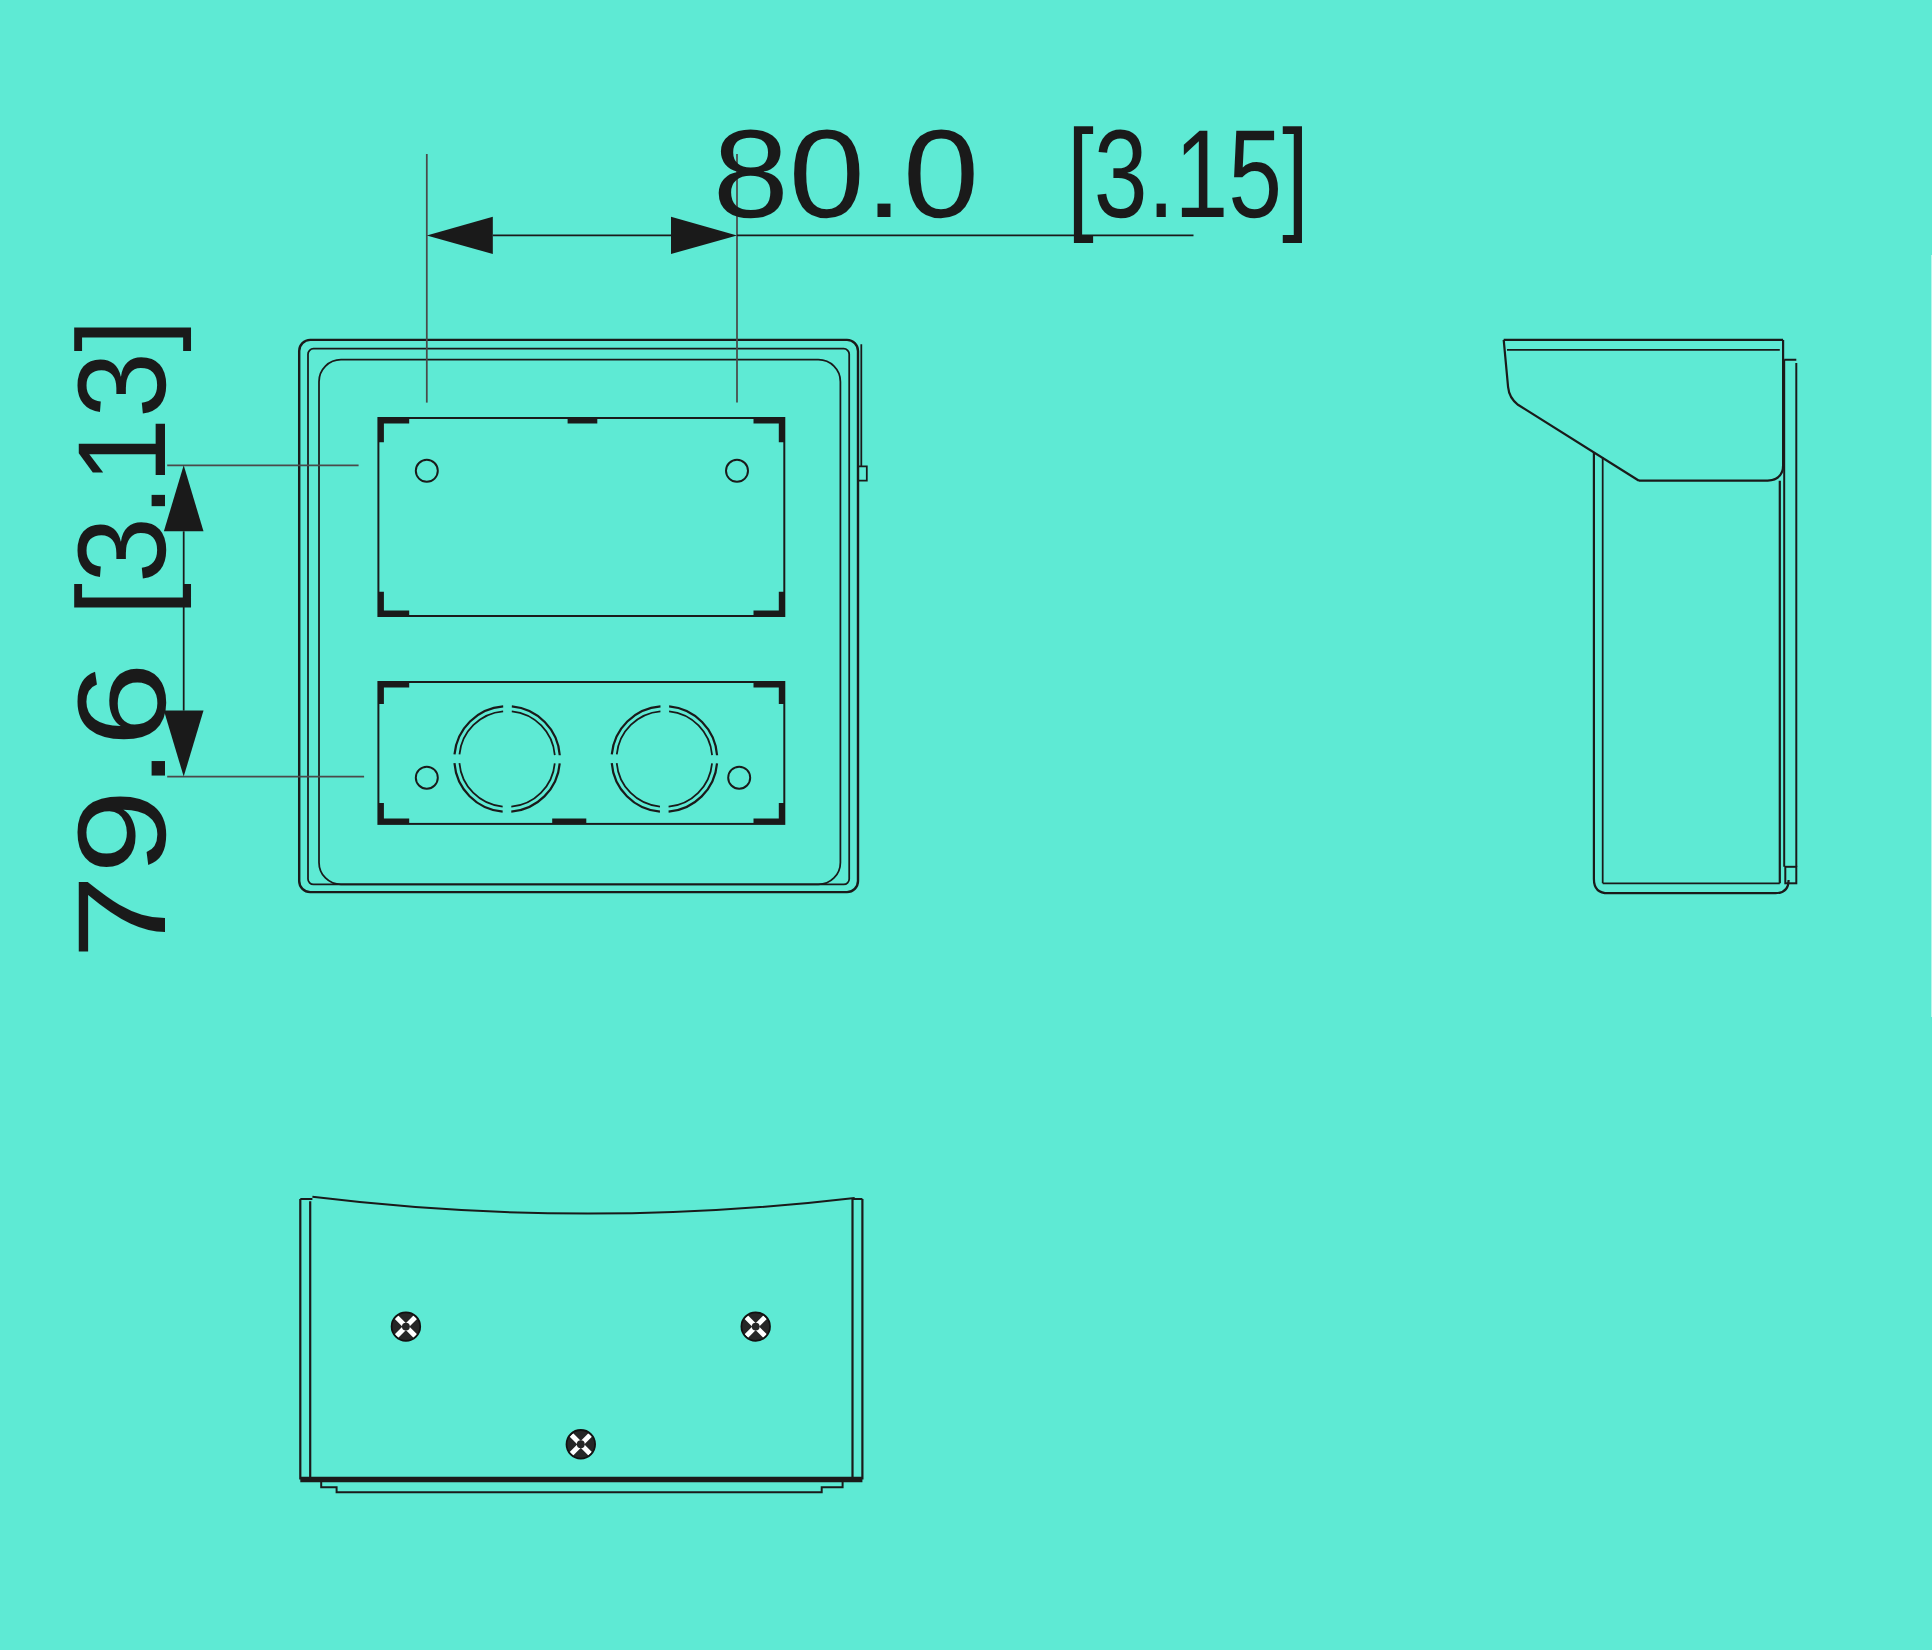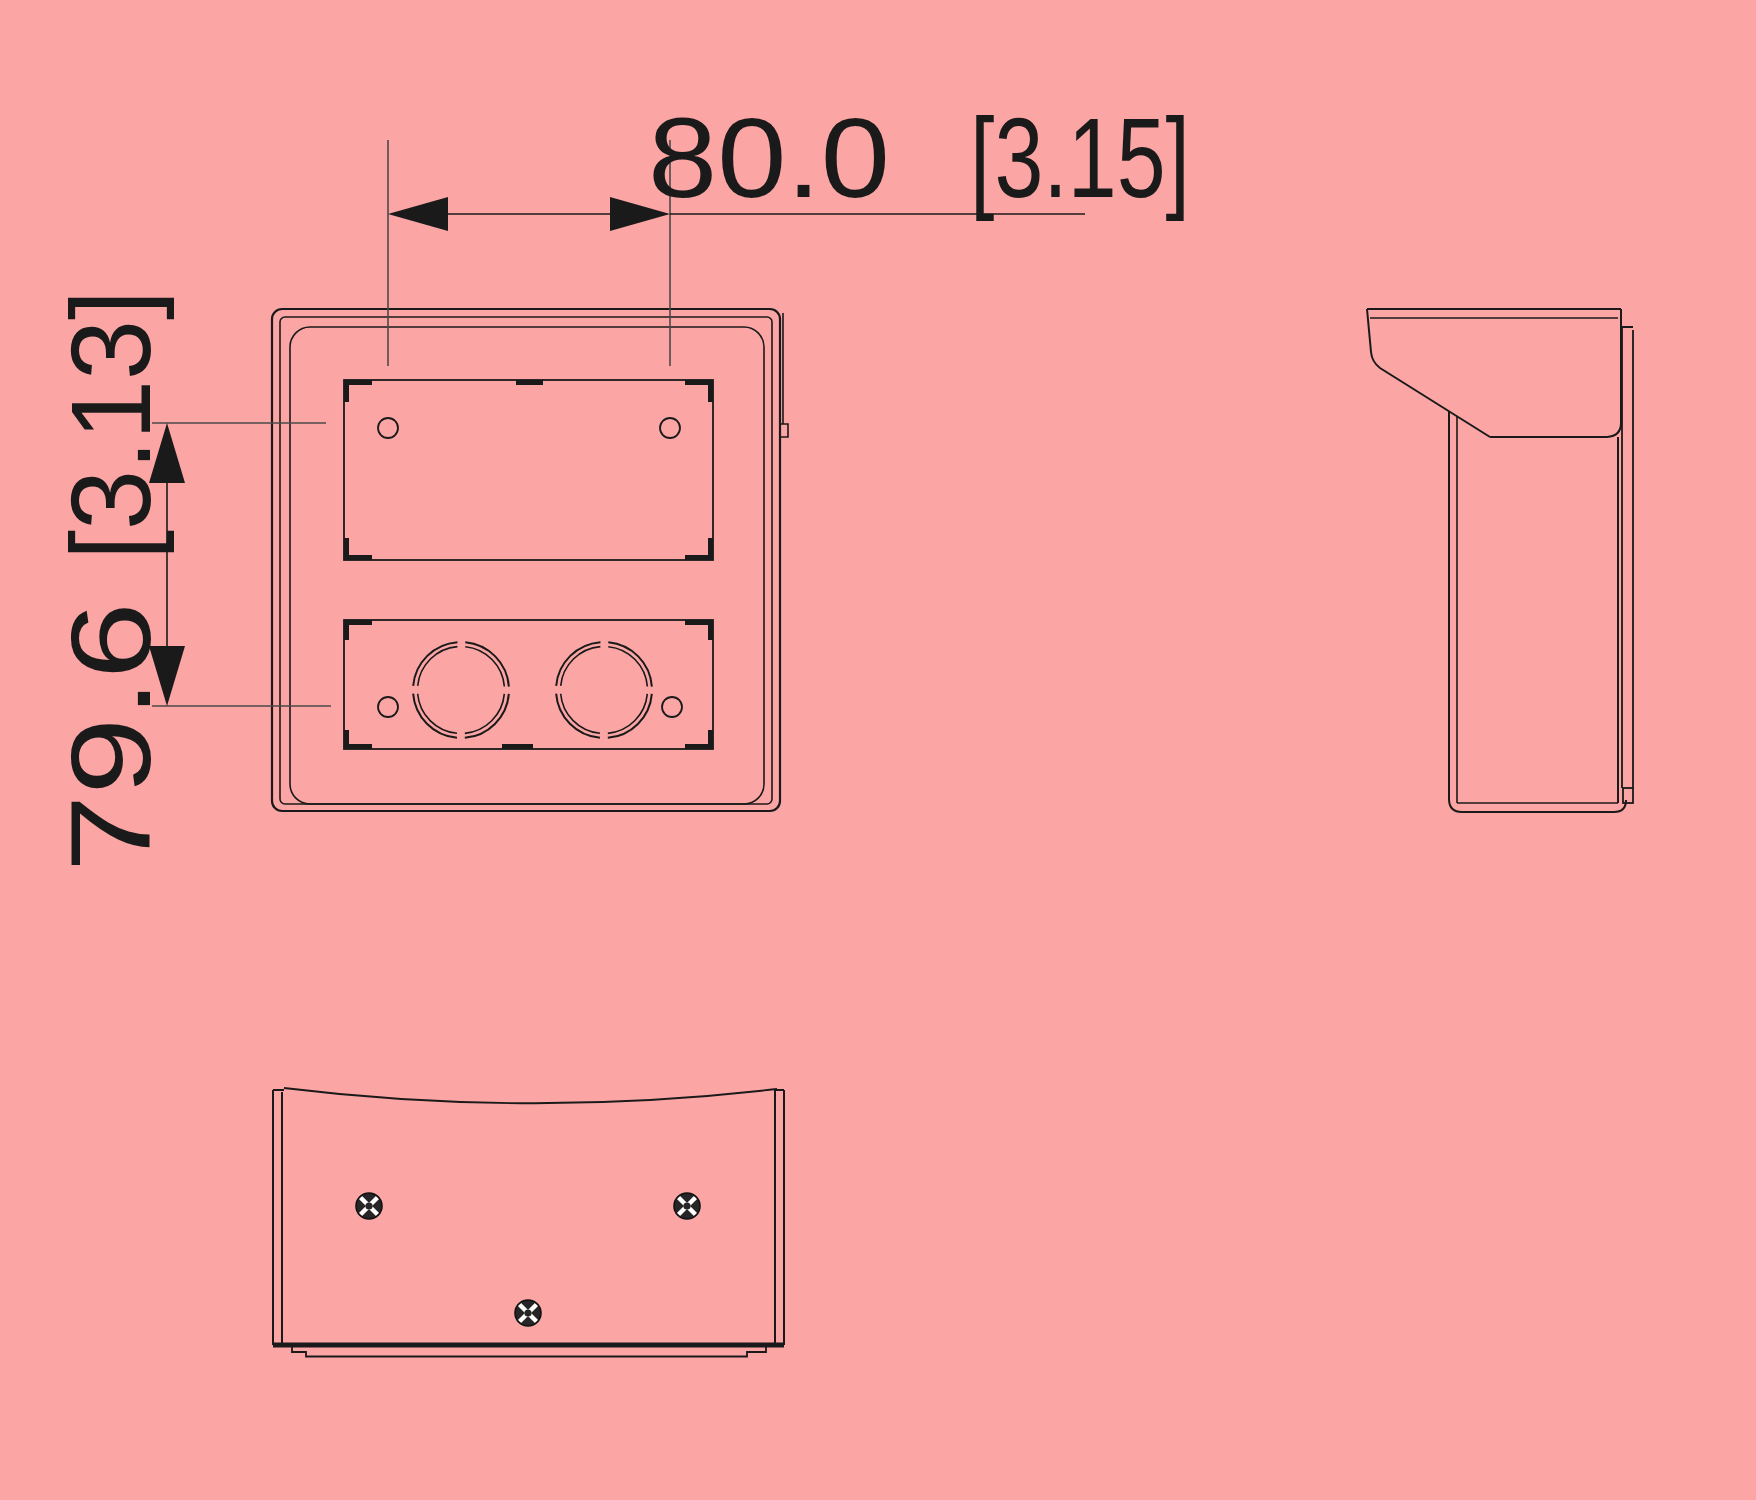--- a/index.html
+++ b/index.html
@@ -1,16 +1,16 @@
 <!DOCTYPE html>
 <html><head>
 <meta charset="utf-8">
 <style>
   html,body{margin:0;padding:0;background:#ffffff;}
-  .canvas{position:relative;width:1756px;height:1500px;background:#fca5a5;overflow:hidden;}
+  .canvas{position:relative;width:1756px;height:1500px;background:#5eead4;overflow:hidden;}
   svg{position:absolute;left:0;top:0;}
   .dim-text{font-family:"Liberation Sans", sans-serif;fill:#1a1a1a;font-size:114px;}
 </style>
 </head>
 <body>
 
 <div class="canvas">
 <svg width="1756" height="1500" viewBox="0 0 1756 1500" xmlns="http://www.w3.org/2000/svg">
 
   <g fill="none" stroke="#1a1a1a">

